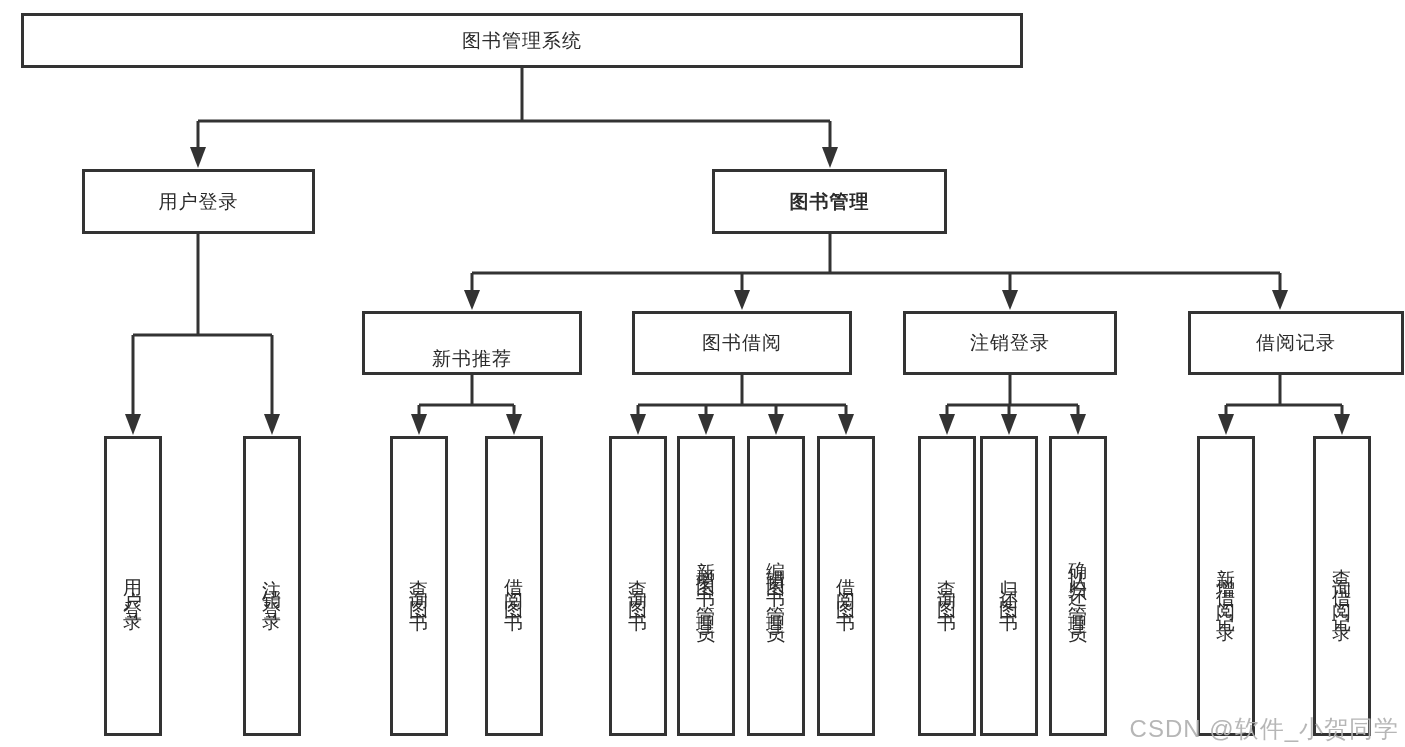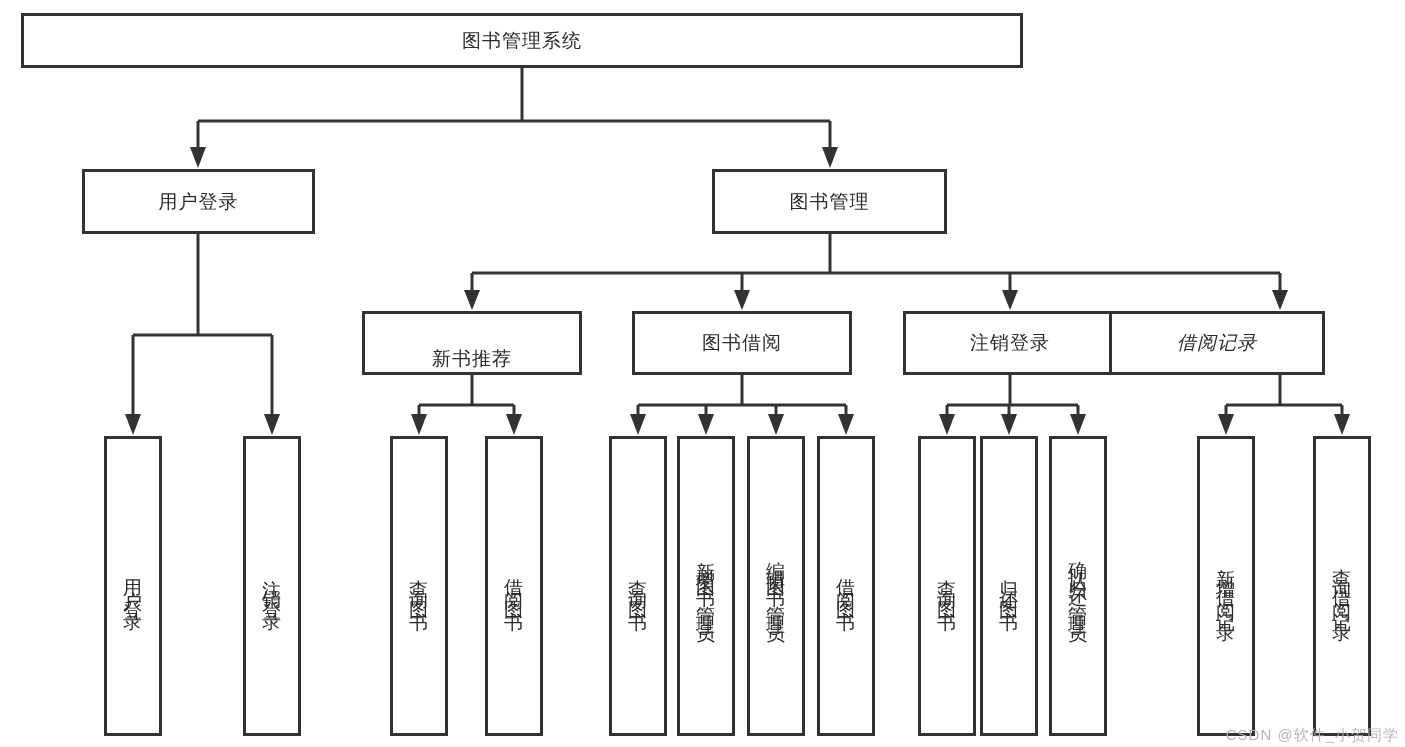--- a/index.html
+++ b/index.html
@@ -22,44 +22,44 @@
     border: 3px solid #333333;
     box-sizing: border-box;
     display: flex;
     align-items: center;
     justify-content: center;
     color: #2b2b2b;
   }
   .hbox { font-size: 19px; letter-spacing: 1px; }
   .root  { left: 21px;  top: 13px;  width: 1002px; height: 55px; }
   .n-user { left: 82px;  top: 169px; width: 233px; height: 65px; }
-  .n-mgmt { left: 712px; top: 169px; width: 235px; height: 65px; }
+  .n-mgmt { left: 712px; top: 169px; width: 235px; height: 65px; font-weight: bold; }
   .mod { top: 311px; height: 64px; }
   .m1 { left: 362px;  width: 220px; align-items: flex-end; }
   .m2 { left: 632px;  width: 220px; align-items: center; }
   .m3 { left: 903px;  width: 214px; }
-  .m4 { left: 1109px; width: 216px; font-style: italic; }
+  .m4 { left: 1188px; width: 216px; }
   .leaf { top: 436px; height: 300px; width: 58px; font-size: 19px; }
   .leaf .vtext {
     writing-mode: vertical-rl;
     letter-spacing: 11px;
     line-height: 1;
     white-space: nowrap;
   }
   .leaf.long .vtext { letter-spacing: 9px; }
   .l-a1 { left: 104px; }  .l-a2 { left: 243px; }
   .l-b1 { left: 390px; }  .l-b2 { left: 485px; }
   .l-c1 { left: 609px; }  .l-c2 { left: 677px; }  .l-c3 { left: 747px; }  .l-c4 { left: 817px; }
   .l-d1 { left: 918px; }  .l-d2 { left: 980px; }  .l-d3 { left: 1049px; }
   .l-e1 { left: 1197px; } .l-e2 { left: 1313px; }
   .watermark {
     position: absolute;
     right: 6px;
     bottom: 2px;
-    font-size: 15px;
+    font-size: 24px;
     color: #b3b3b3;
     opacity: 0.95;
     letter-spacing: 1px;
     z-index: 5;
   }
 </style>
 </head>
 <body>
 
 <div class="canvas">

